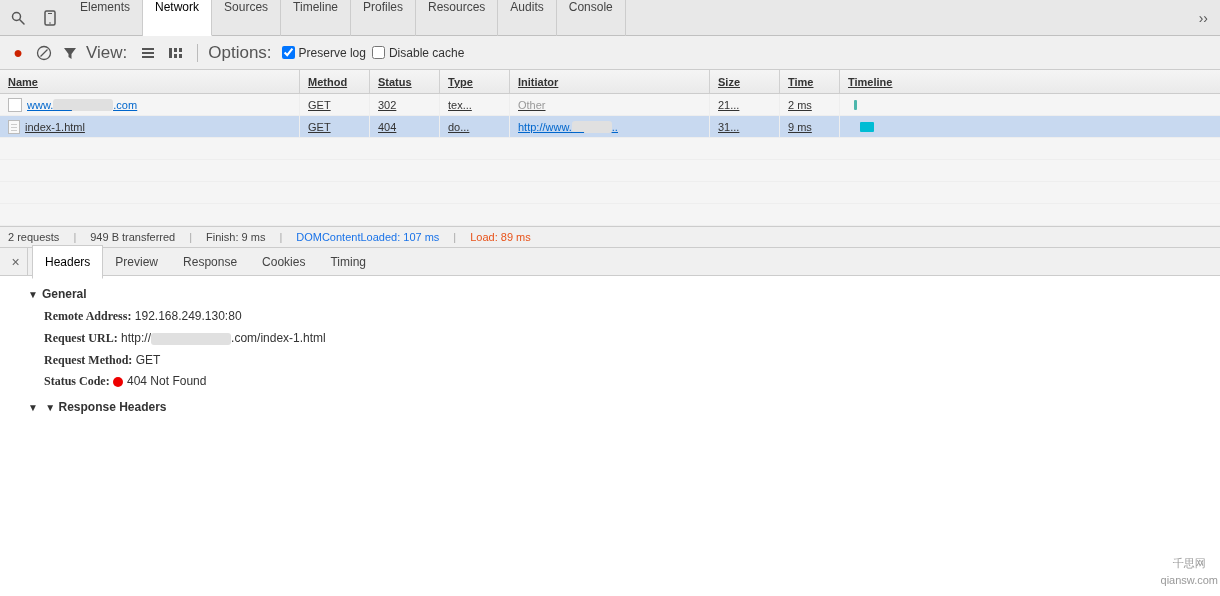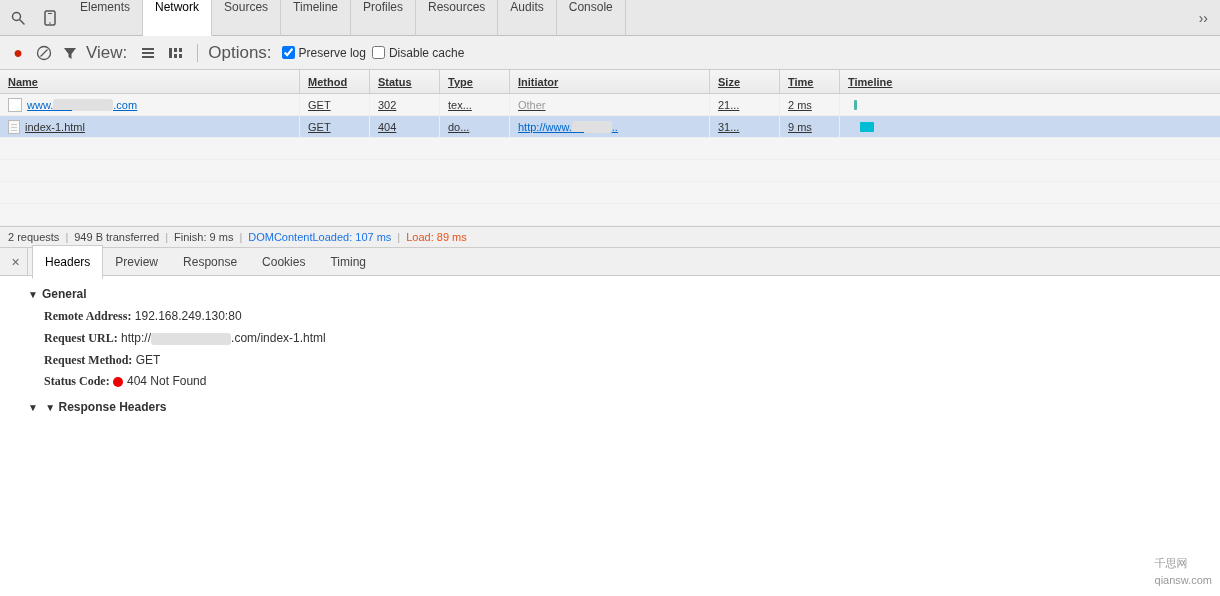--- a/index.html
+++ b/index.html
@@ -226,21 +226,21 @@
     .status-bar {
       background: #f0f0f0;
       border-top: 1px solid #ccc;
       border-bottom: 1px solid #ccc;
       height: 22px;
       display: flex;
       align-items: center;
       padding: 0 8px;
       font-size: 11px;
       color: #444;
-      gap: 6px;
+      gap: 14px;
     }
     .status-bar .sep { color: #aaa; }
     .status-bar .dom-loaded { color: #1a73e8; text-align: right; }
     .status-bar .load { color: #e8531a; }
 
     
     .bottom-panel {
       background: #fff;
       flex: 1;
     }
@@ -321,24 +321,24 @@
       background: #e00;
       border-radius: 50%;
       margin-right: 4px;
       vertical-align: middle;
     }
 
     
     .watermark {
       position: fixed;
       bottom: 8px;
-      right: 8px;
+      right: 2px;
       font-size: 11px;
       color: #aaa;
-      text-align: left;
+      text-align: center;
       line-height: 1.5;
       pointer-events: none;
     }
     .watermark .site { color: #999; font-size: 11px; }
 
     .main-container {
       display: flex;
       flex-direction: column;
       height: 560px; 
     }

